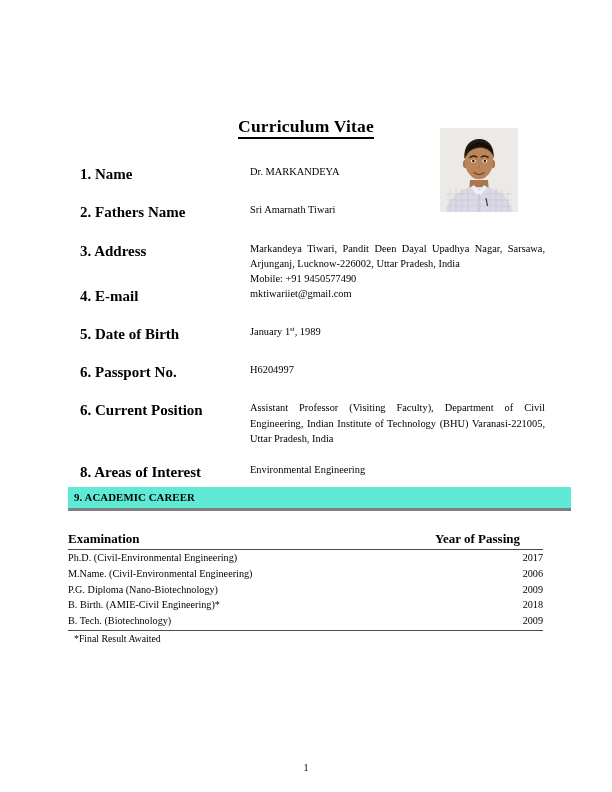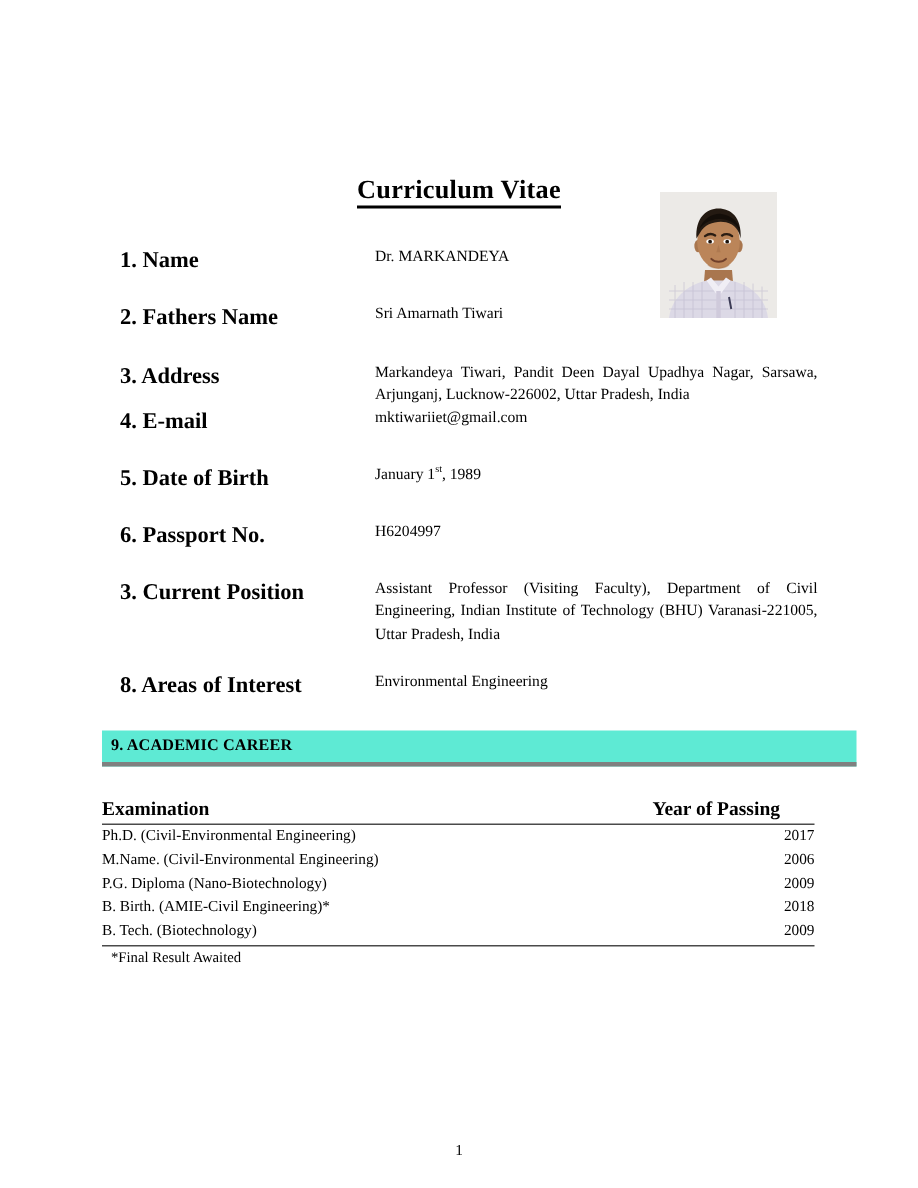--- a/index.html
+++ b/index.html
@@ -236,20 +236,24 @@
       <div class="val">Sri Amarnath Tiwari</div>
     </div>
 
     <div class="gap-18"></div>
 
     <div class="row">
       <div class="lbl">3. Address</div>
       <div class="val justify">Markandeya Tiwari, Pandit Deen Dayal Upadhya Nagar, Sarsawa, Arjunganj, Lucknow-226002, Uttar Pradesh, India</div>
     </div>
 
+    <div class="row">
+      <div class="lbl"></div>
+      <div class="val">Mobile: +91 9450577490</div>
+    </div>
 
     <div class="row">
       <div class="lbl">4. E-mail</div>
       <div class="val">mktiwariiet@gmail.com</div>
     </div>
 
     <div class="gap-18"></div>
 
     <div class="row">
       <div class="lbl">5. Date of Birth</div>
@@ -259,21 +263,21 @@
     <div class="gap-18"></div>
 
     <div class="row">
       <div class="lbl">6. Passport No.</div>
       <div class="val">H6204997</div>
     </div>
 
     <div class="gap-18"></div>
 
     <div class="row">
-      <div class="lbl">3. Current Position</div>
+      <div class="lbl">6. Current Position</div>
       <div class="val justify">Assistant Professor (Visiting Faculty), Department of Civil Engineering, Indian Institute of Technology (BHU) Varanasi-221005, Uttar Pradesh, India</div>
     </div>
 
     <div class="gap-16"></div>
 
     <div class="row">
       <div class="lbl">8. Areas of Interest</div>
       <div class="val">Environmental Engineering</div>
     </div>
 

